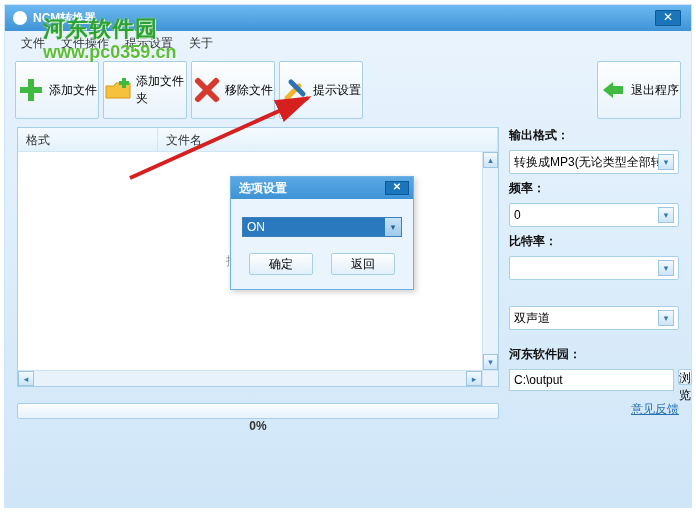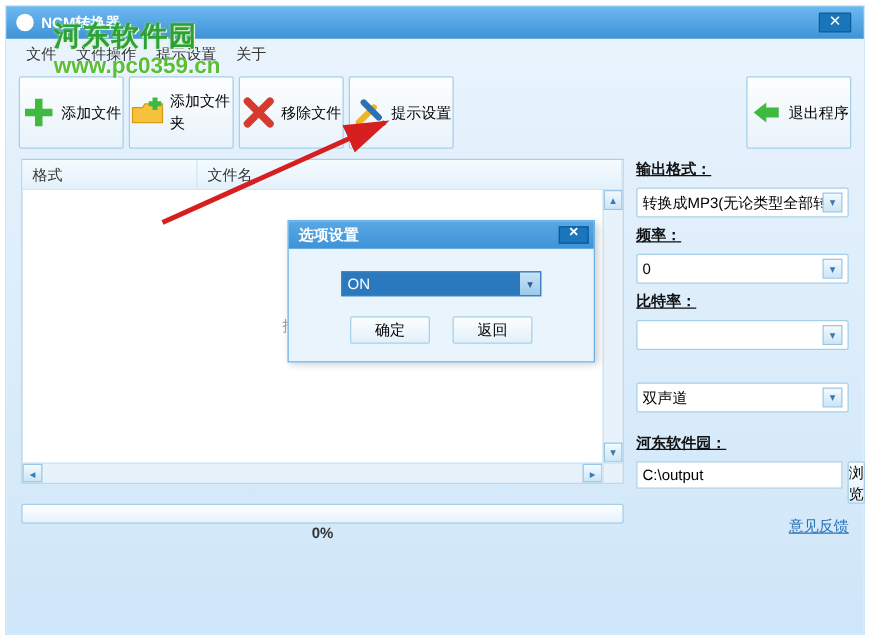--- a/index.html
+++ b/index.html
@@ -29,31 +29,31 @@
   .hscroll { position:absolute; left:0; right:16px; bottom:0; height:16px; background:#e8f2fa; border-top:1px solid #cfe3f2; display:flex;}
   .hscroll .lbtn, .hscroll .rbtn { width:16px; background:linear-gradient(#f3faff,#cce5f6); border:1px solid #9cc5e3; display:flex;align-items:center;justify-content:center;font-size:9px;color:#3a7ab3;}
   .hscroll .track{flex:1;}
   .hscroll .rbtn{margin-left:auto;}
   .sq { position:absolute; right:0; bottom:0; width:16px; height:16px; background:#e8f2fa; border-left:1px solid #cfe3f2; border-top:1px solid #cfe3f2;}
   .progress-row { margin-top:14px; height:20px; display:flex; align-items:center; gap:10px;}
   .progress-bar { flex:1; height:16px; border:1px solid #a8cfe8; background:linear-gradient(#fdfeff,#e6f2fb); border-radius:2px;}
   .progress-label { position:absolute; width:100%; text-align:center; color:#333; font-weight:bold;}
   .progress-wrap { position:relative; flex:1;}
   .right-col { width: 170px; display:flex; flex-direction:column; gap:6px; }
-  .field-label { color:#111; font-weight:bold;text-decoration:underline; }
+  .field-label { color:#111; font-weight:bold; }
   .dropdown { height:24px; border:1px solid #a8cfe8; background:#fff; display:flex; align-items:center; padding:0 4px; border-radius:2px; position:relative;}
   .dropdown .val{flex:1; white-space:nowrap; overflow:hidden;}
   .dropdown .arr{ width:16px; height:16px; background:linear-gradient(#f3faff,#cce5f6); border:1px solid #9cc5e3; display:flex;align-items:center;justify-content:center; font-size:9px; color:#3a7ab3;}
   .path-row{ display:flex; gap:4px;}
   .text-input{ flex:1; height:22px; border:1px solid #a8cfe8; background:#fff; padding:2px 4px;}
-  .small-btn{ width:48px; height:34px; border:1px solid #a8cfe8; background:linear-gradient(#fdfefe,#e2f0fa); border-radius:2px;}
+  .small-btn{ width:48px; height:16px; border:1px solid #a8cfe8; background:linear-gradient(#fdfefe,#e2f0fa); border-radius:2px;}
   .big-btn{ margin-top:8px; height:56px; border:1px solid #a8cfe8; background:linear-gradient(#fdfefe,#e2f0fa); border-radius:2px; display:flex; flex-direction:column; align-items:center; justify-content:center; gap:4px;}
   .feedback{ text-align:right; color:#2a72b5; text-decoration:underline; margin-top:4px;}
   
-  .dialog{ position:absolute; left:230px; top:176px; width:246px; border:1px solid #6bb1e6; background:#eaf4fd; box-shadow:2px 2px 6px rgba(0,0,0,.2);}
+  .dialog{ position:absolute; left:230px; top:176px; width:184px; border:1px solid #6bb1e6; background:#eaf4fd; box-shadow:2px 2px 6px rgba(0,0,0,.2);}
   .dlg-title{ height:22px; background:linear-gradient(#5aa8e4,#3e93d6); color:#fff; display:flex; align-items:center; padding:0 8px; position:relative; font-weight:bold;}
   .dlg-close{ position:absolute; right:4px; width:24px; height:14px; background:#1b75bb; border:1px solid #0a5a99; color:#fff; text-align:center; line-height:10px; font-size:10px;}
   .dlg-body{ padding:18px 20px 14px; display:flex; flex-direction:column; align-items:center; gap:10px;}
   .dlg-label{color:#0d3a63;}
   .dlg-select{ width:160px; height:20px; border:1px solid #3e7fbc; background:#2a78bd; color:#fff; display:flex; align-items:center;}
   .dlg-select .val{flex:1; padding:0 4px;}
   .dlg-select .arr{width:16px; height:100%; background:linear-gradient(#c7e3f8,#9ec9ea); color:#2a5e8e; display:flex;align-items:center;justify-content:center;font-size:9px;}
   .dlg-btns{ display:flex; gap:18px; margin-top:6px;}
   .dlg-btn{ width:64px; height:22px; border:1px solid #a8cfe8; background:linear-gradient(#fdfefe,#e2f0fa); border-radius:2px;}
   

